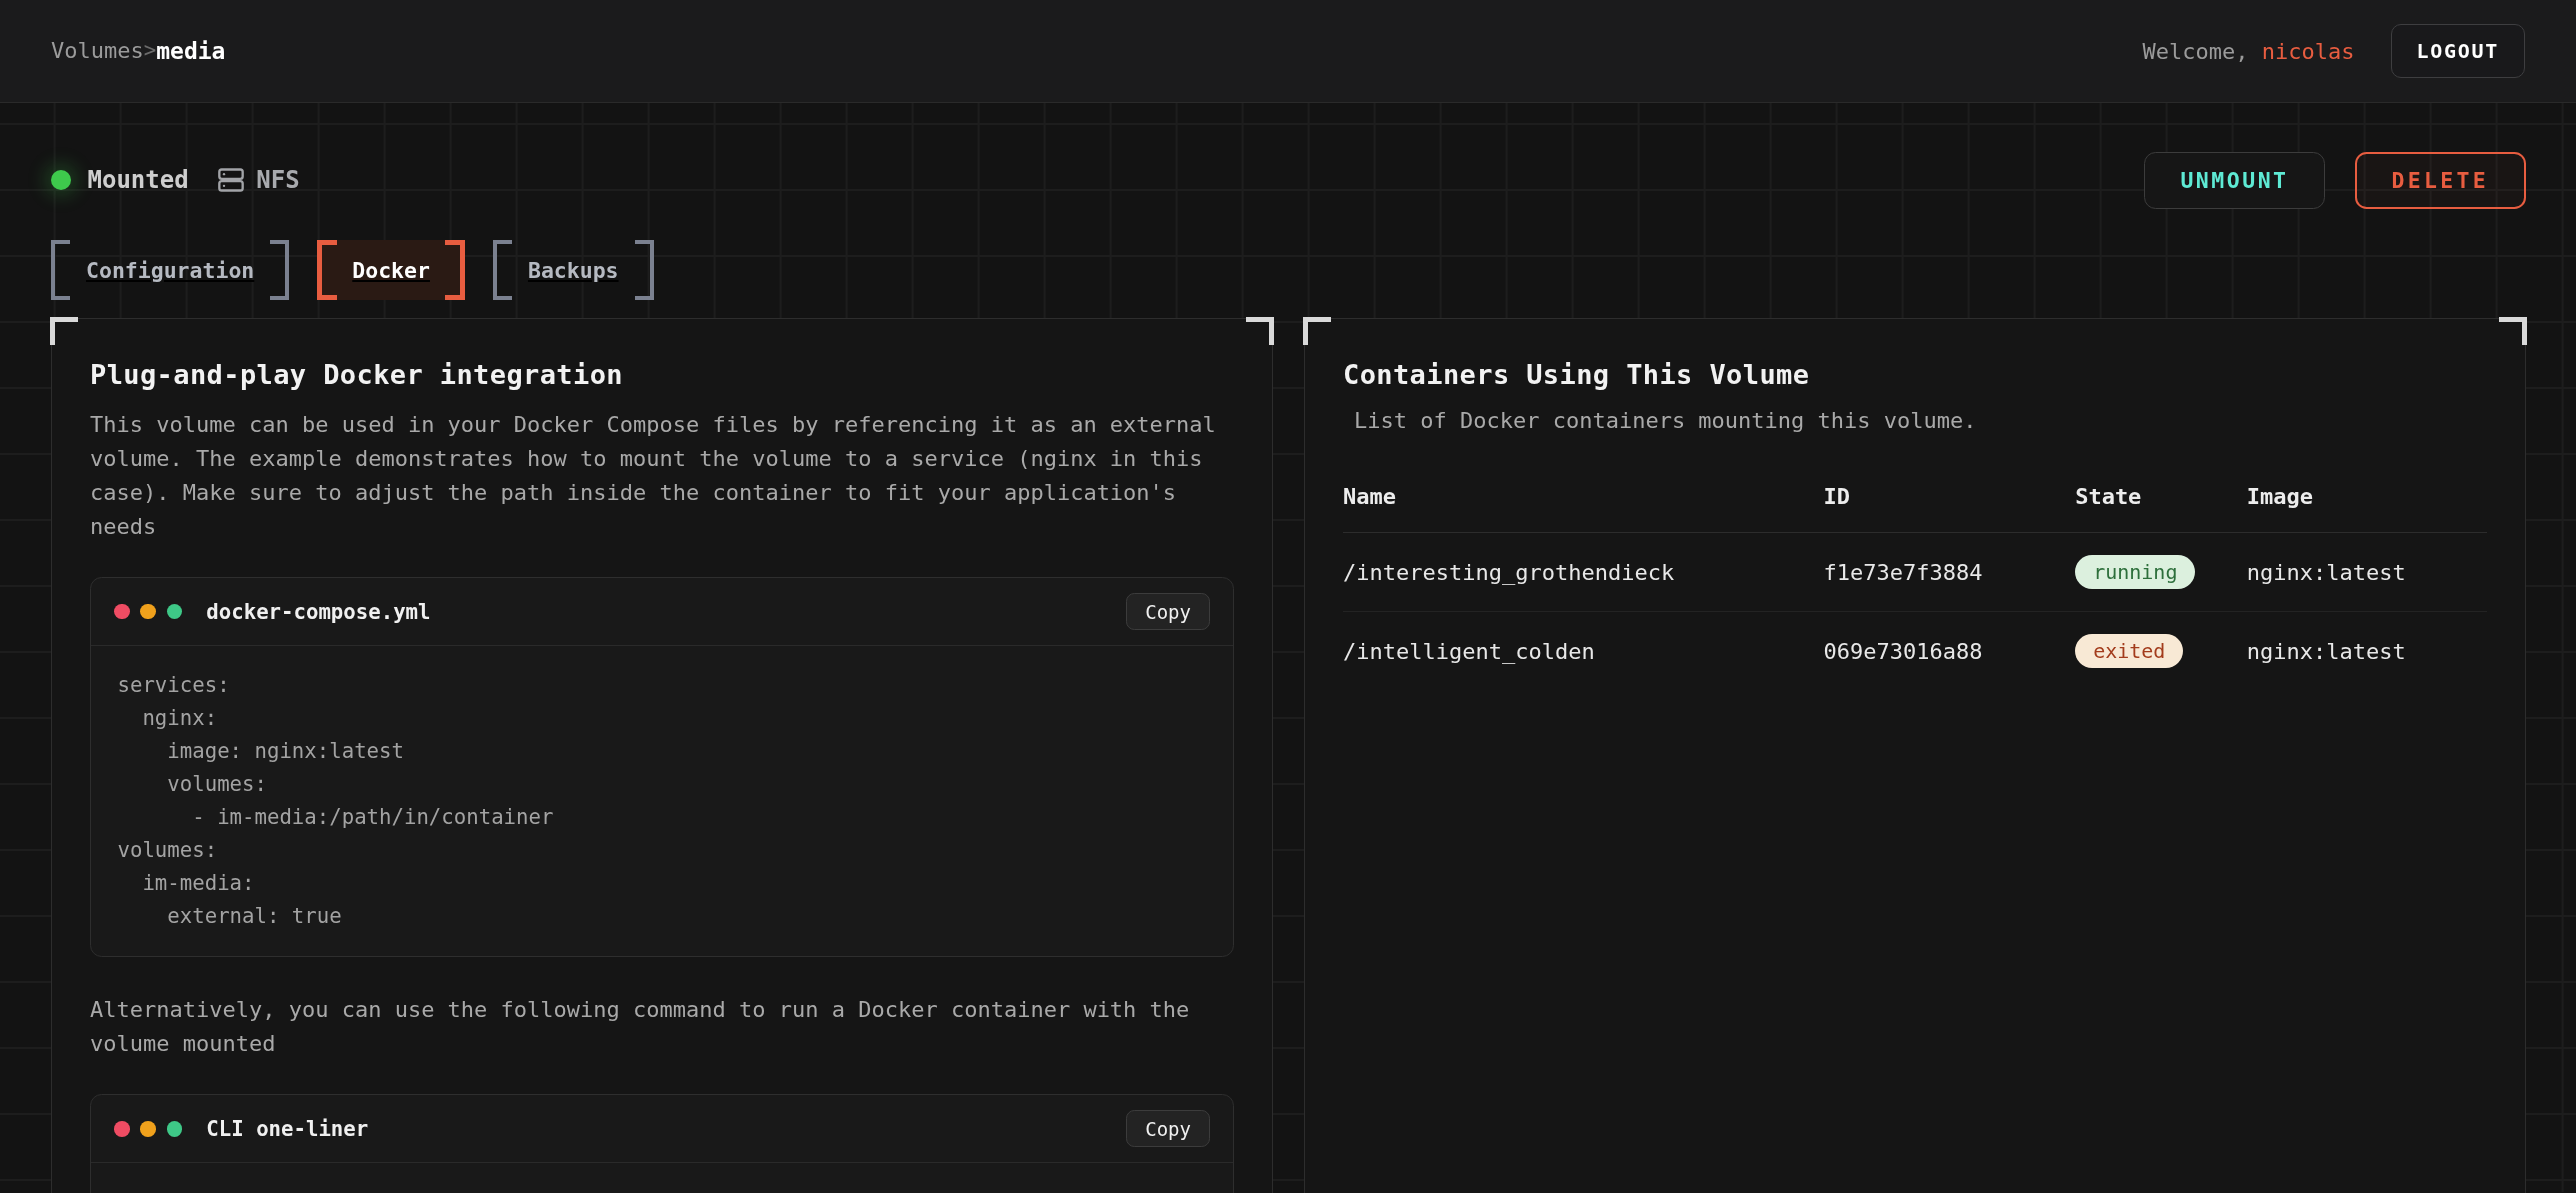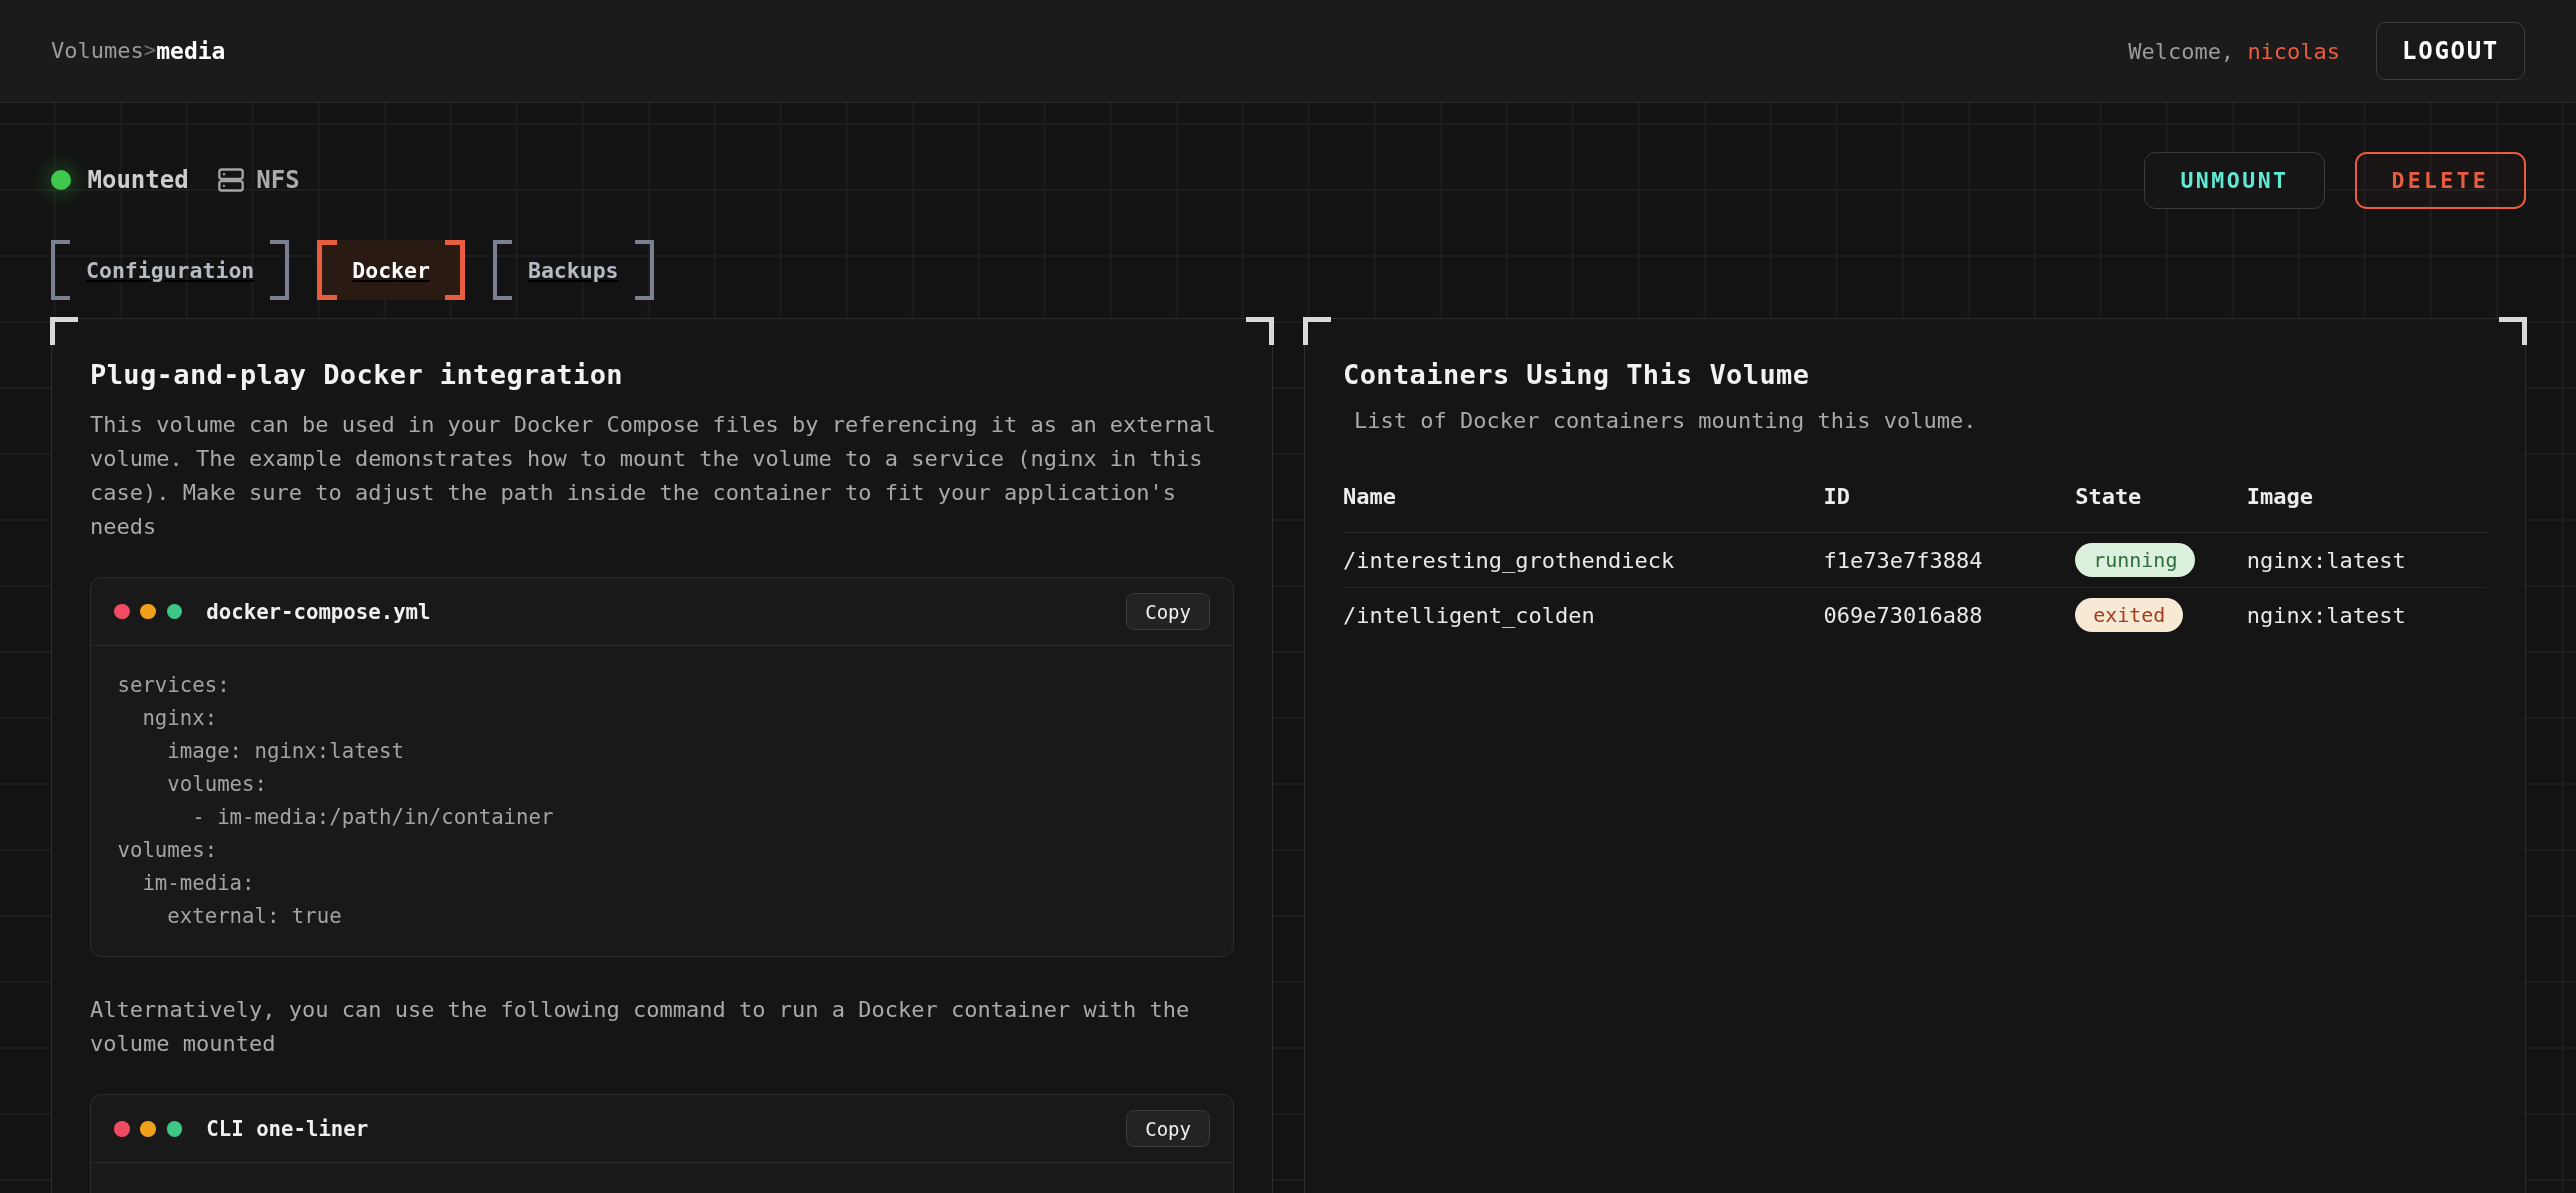--- a/index.html
+++ b/index.html
@@ -28,21 +28,21 @@
   .breadcrumb{display:flex;align-items:flex-start;gap:0;font-size:22px;}
   .crumb-root{color:#9b9b9b;cursor:pointer;}
   .crumb-sep{color:#6a6a6a;font-size:20.7px;}
   .crumb-current{color:#ffffff;font-weight:700;font-size:23px;}
   .topbar-right{display:flex;align-items:center;}
   .welcome{font-size:22px;color:#9b9b9b;}
   .username{color:var(--accent);}
   .logout-btn{
     margin-left:36px;cursor:pointer;
     background:#19191b;border:1.7px solid #3e3e40;border-radius:10px;
-    color:#ffffff;font-weight:700;font-size:24px;letter-spacing:1.7px;
+    color:#ffffff;font-weight:700;font-size:20px;letter-spacing:1.7px;
     padding:14px 25px;font-family:inherit;
   }
 
   
   .content{
     height:1089px;padding:48px 50px 0 51px;
     background-image:
       linear-gradient(#1d1d1d 1.7px,transparent 1.7px),
       linear-gradient(90deg,#1d1d1d 1.7px,transparent 1.7px);
     background-size:66px 66px;background-position:-12.4px 20px;
@@ -109,21 +109,21 @@
   .codeblock pre{margin:0;padding:23px 26.5px;font-size:20.7px;line-height:33px;color:#a3a3a3;white-space:pre;font-family:inherit;}
 
   
   .subtitle{margin:11px;font-size:22px;color:#a9a9a9;}
   .containers-table{width:100%;border-collapse:collapse;margin-top:51px;}
   .containers-table th{
     text-align:left;font-size:22px;font-weight:700;color:#ededed;
     padding:0 0 23px;border-bottom:1.7px solid #2c2c2c;
   }
   .containers-table td{
-    font-size:22px;color:#e8e8e8;padding:10px 0;border-bottom:1.7px solid #232323;
+    font-size:22px;color:#e8e8e8;padding:22px 0;border-bottom:1.7px solid #232323;
   }
   .containers-table tr:last-child td{border-bottom:none;}
   .col-name{width:42%;} .col-id{width:22%;} .col-state{width:15%;} .col-image{width:21%;}
   .badge{display:inline-block;padding:5px 18px;border-radius:826px;font-size:20px;font-weight:500;}
   .badge.running{background:var(--running-bg);color:var(--running-text);}
   .badge.exited{background:var(--exited-bg);color:var(--exited-text);}
 </style>
 </head>
 <body>
 

